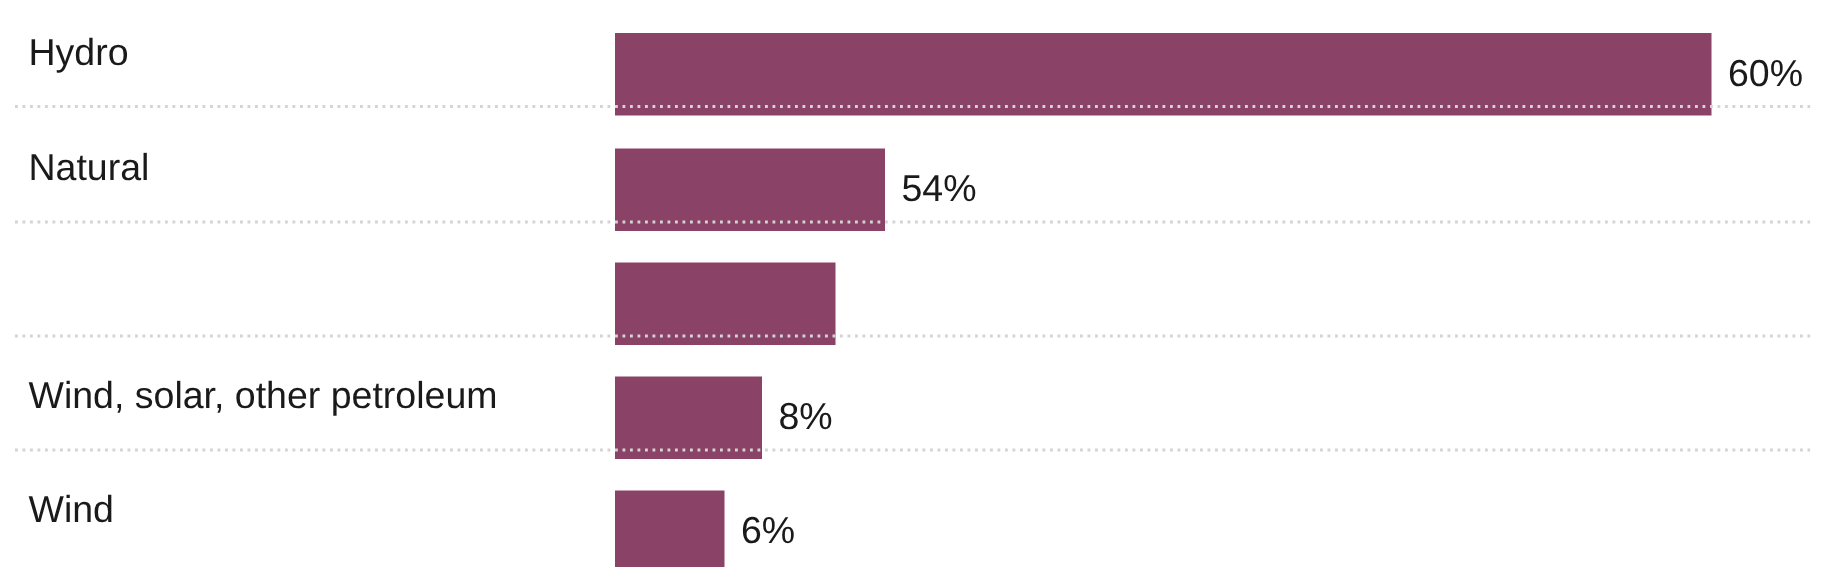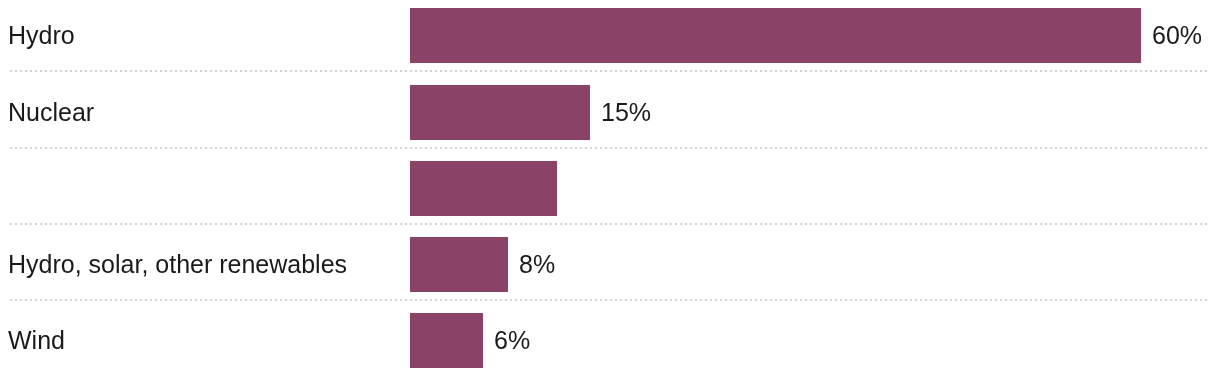--- a/index.html
+++ b/index.html
@@ -24,37 +24,37 @@
 
   .row {
     position: absolute;
     left: 0;
     width: 1220px;
     height: 76px;
   }
 
   .row-label {
     position: absolute;
-    left: 8px;
+    left: 19px;
     top: 0;
     height: 55px;
     line-height: 55px;
     font-size: 25px;
     color: #1a1a1a;
     white-space: nowrap;
     letter-spacing: 0px;
   }
 
   .bar-wrap {
     position: absolute;
     left: 410px;
     top: 0;
     height: 69px;
     display: flex;
-    align-items: flex-start;
+    align-items: flex-end;
   }
 
   .bar {
     height: 55px;
     background: #8a4266;
     flex: none;
   }
 
   .bar-value {
     font-size: 25px;
@@ -82,37 +82,37 @@
   <div class="row" style="top:8px;">
     <div class="row-label">Hydro</div>
     <div class="bar-wrap">
       <div class="bar" style="width:731px;"></div>
       <div class="bar-value">60%</div>
     </div>
   </div>
   <div class="gridline" style="top:70px;"></div>
 
   <div class="row" style="top:85px;">
-    <div class="row-label">Nuclear</div>
+    <div class="row-label">Natural</div>
     <div class="bar-wrap">
       <div class="bar" style="width:180px;"></div>
-      <div class="bar-value">15%</div>
+      <div class="bar-value">54%</div>
     </div>
   </div>
   <div class="gridline" style="top:147px;"></div>
 
   <div class="row" style="top:161px;">
     <div class="bar-wrap">
       <div class="bar" style="width:147px;"></div>
     </div>
   </div>
   <div class="gridline" style="top:223px;"></div>
 
   <div class="row" style="top:237px;">
-    <div class="row-label">Hydro, solar, other renewables</div>
+    <div class="row-label">Wind, solar, other petroleum</div>
     <div class="bar-wrap">
       <div class="bar" style="width:98px;"></div>
       <div class="bar-value">8%</div>
     </div>
   </div>
   <div class="gridline" style="top:299px;"></div>
 
   <div class="row" style="top:313px;">
     <div class="row-label">Wind</div>
     <div class="bar-wrap">

